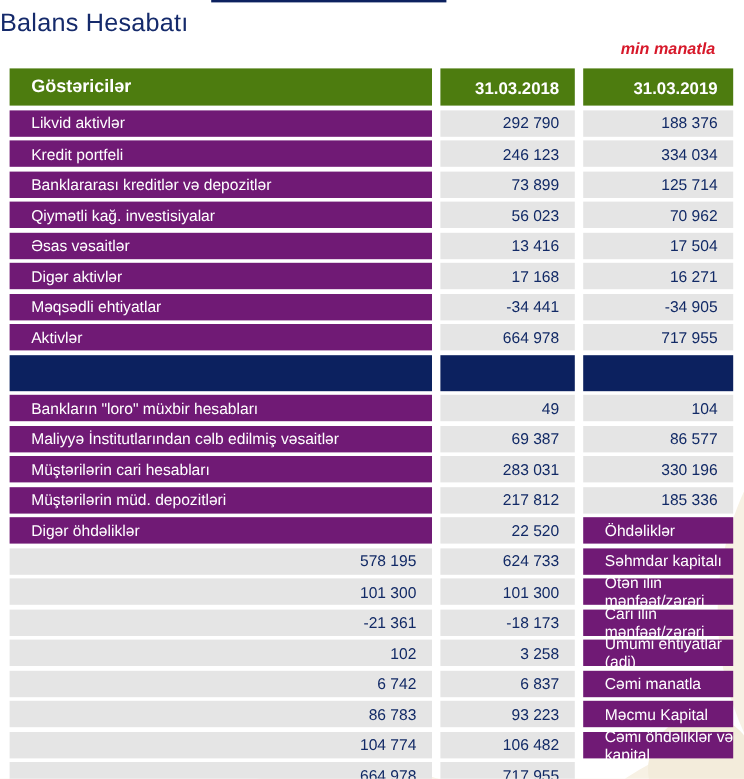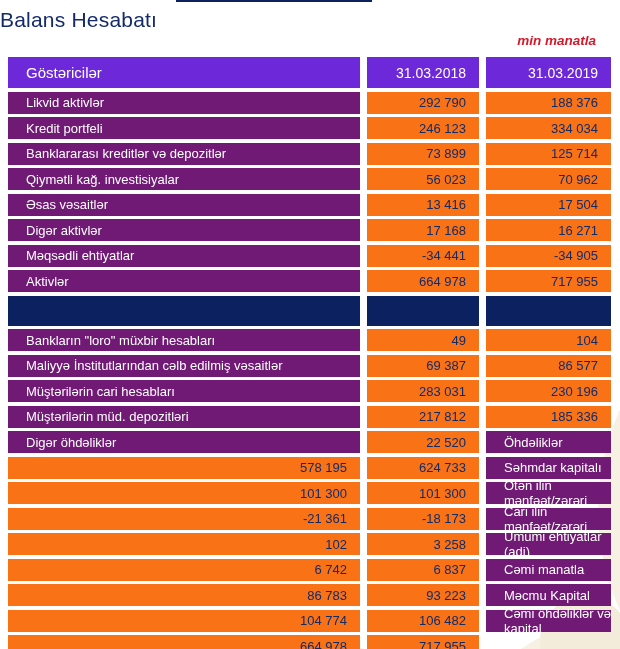--- a/index.html
+++ b/index.html
@@ -30,25 +30,25 @@
   .balance-table{
     position:absolute;top:57px;left:8px;width:603px;z-index:1;
     display:grid;
     grid-template-columns:352px 112px 125px;
     gap:3.5px 7px;
   }
   .cell{display:flex;align-items:center;box-sizing:border-box;}
   .lab{padding-left:18px;justify-content:flex-start;}
   .val{padding-right:13px;justify-content:flex-end;text-align:right;}
 
-  .head{height:31px;background:#6d28d9;color:#ffffff;font-size:14px;font-weight:normal;}
+  .head{height:31px;background:#4d7c0f;color:#ffffff;font-size:14px;font-weight:bold;}
   .head.lab{font-size:15px;}
 
   .r-lab{height:22px;background:#701a75;color:#ffffff;font-size:13px;font-weight:normal;}
-  .r-val{height:22px;background:#f97316;color:#122a66;font-size:13px;font-weight:normal;}
+  .r-val{height:22px;background:#e5e5e5;color:#122a66;font-size:13px;font-weight:normal;}
 
   .spacer-cell{height:30px;background:#0c215f;}
 </style>
 </head>
 <body>
 
 <div class="wm wm-a"></div>
 <div class="wm wm-b"></div>
 <div class="wm wm-c"></div>
 <div class="wm wm-d"></div>
@@ -91,21 +91,21 @@
     <div class="cell spacer-cell"></div>
     <div class="cell spacer-cell"></div>
     <div class="cell r-lab lab">Bankların "loro" müxbir hesabları</div>
     <div class="cell r-val val">49</div>
     <div class="cell r-val val">104</div>
     <div class="cell r-lab lab">Maliyyə İnstitutlarından cəlb edilmiş vəsaitlər</div>
     <div class="cell r-val val">69 387</div>
     <div class="cell r-val val">86 577</div>
     <div class="cell r-lab lab">Müştərilərin cari hesabları</div>
     <div class="cell r-val val">283 031</div>
-    <div class="cell r-val val">230 196</div>
+    <div class="cell r-val val">330 196</div>
     <div class="cell r-lab lab">Müştərilərin müd. depozitləri</div>
     <div class="cell r-val val">217 812</div>
     <div class="cell r-val val">185 336</div>
     <div class="cell r-lab lab">Digər öhdəliklər</div>
     <div class="cell r-val val">22 520</div>
     <div class="cell r-lab lab total">Öhdəliklər</div>
     <div class="cell r-val val total">578 195</div>
     <div class="cell r-val val total">624 733</div>
     <div class="cell r-lab lab">Səhmdar kapitalı</div>
     <div class="cell r-val val">101 300</div>

